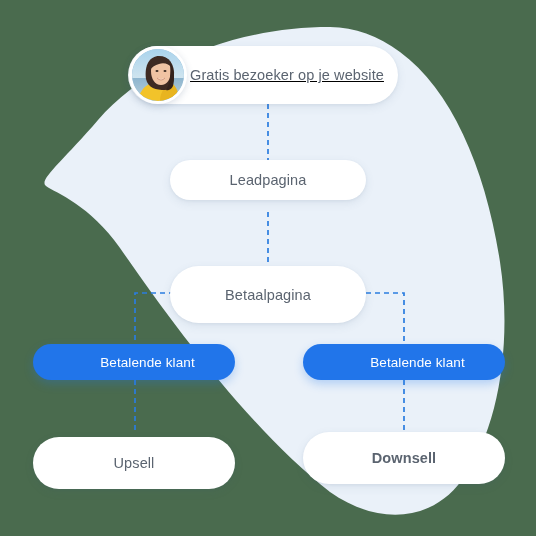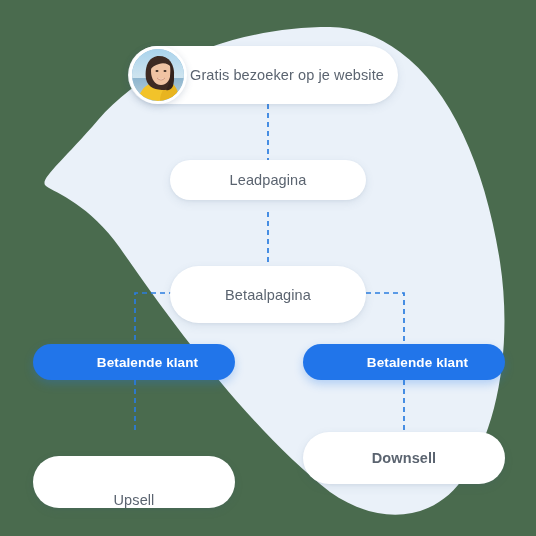--- a/index.html
+++ b/index.html
@@ -53,20 +53,21 @@
     text-align: center;
   }
   
   #node-visitor {
     left: 128px;
     top: 46px;
     width: 270px;
     height: 58px;
     padding-left: 62px;
     padding-right: 14px;
+    text-decoration: underline;
   }
   #node-visitor .card-label {
     text-align: center;
     font-size: 14.5px;
   }
   #avatar {
     position: absolute;
     left: 129px;
     top: 46px;
     width: 58px;
@@ -91,42 +92,41 @@
     top: 266px;
     width: 196px;
     height: 57px;
   }
   .pill-blue {
     background: #2175ea;
     box-shadow: 0 4px 10px rgba(33,117,234,0.28);
   }
   .pill-blue .card-label {
     color: #ffffff;
-    font-weight: bold;
+    font-weight: normal;
     font-size: 13.5px;
     margin-left: 27px;
   }
   #node-paying-left {
     left: 33px;
     top: 344px;
     width: 202px;
     height: 36px;
   }
   #node-paying-right {
     left: 303px;
     top: 344px;
     width: 202px;
     height: 36px;
   }
   #node-upsell {
     left: 33px;
-    top: 456px;
+    top: 437px;
     width: 202px;
     height: 52px;
-    align-items: flex-end;
   }
   #node-downsell {
     left: 303px;
     top: 432px;
     width: 202px;
     height: 52px;
     font-weight: bold;
   }
 </style>
 </head>

